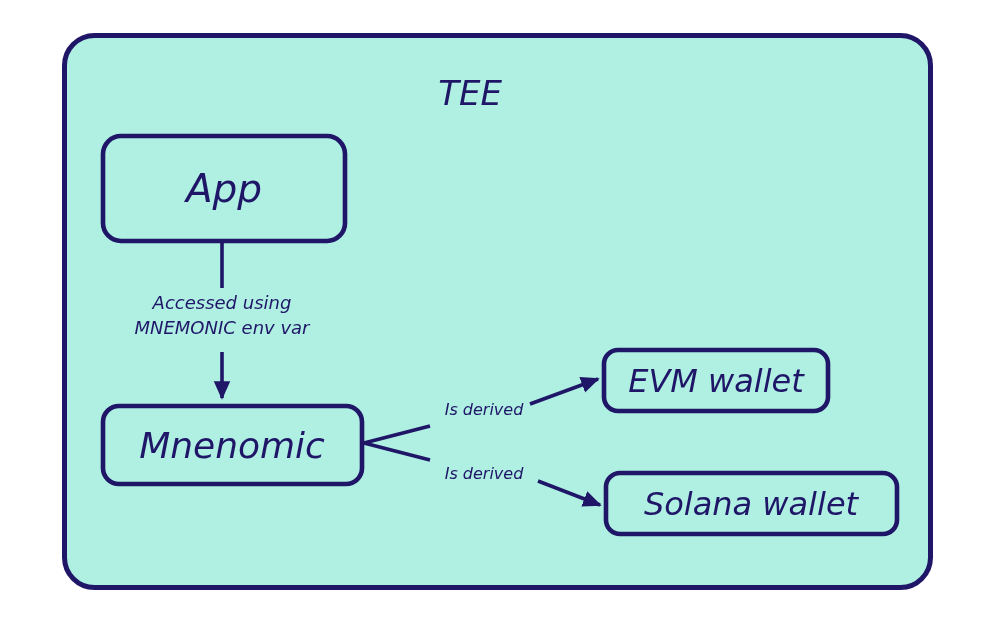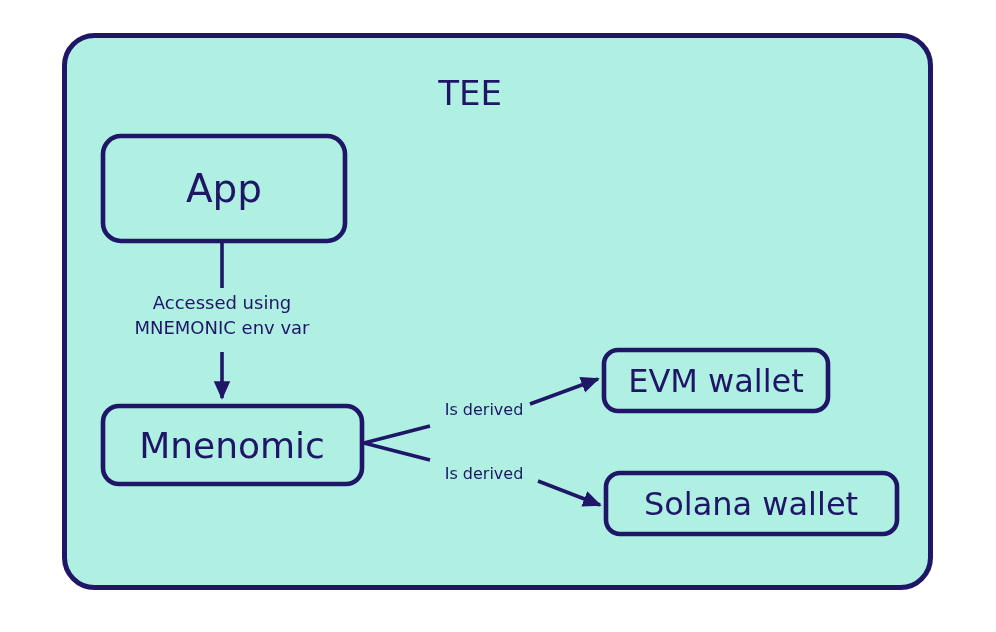--- a/index.html
+++ b/index.html
@@ -10,20 +10,21 @@
   }
   body {
     font-family: "DejaVu Sans", sans-serif;
   }
   #canvas {
     position: relative;
     width: 996px;
     height: 632px;
     background: #ffffff;
     overflow: hidden;
+    font-style: italic;
   }
   #diagram-svg {
     position: absolute;
     left: 0;
     top: 0;
     width: 996px;
     height: 632px;
     display: block;
   }
   .node-text {

